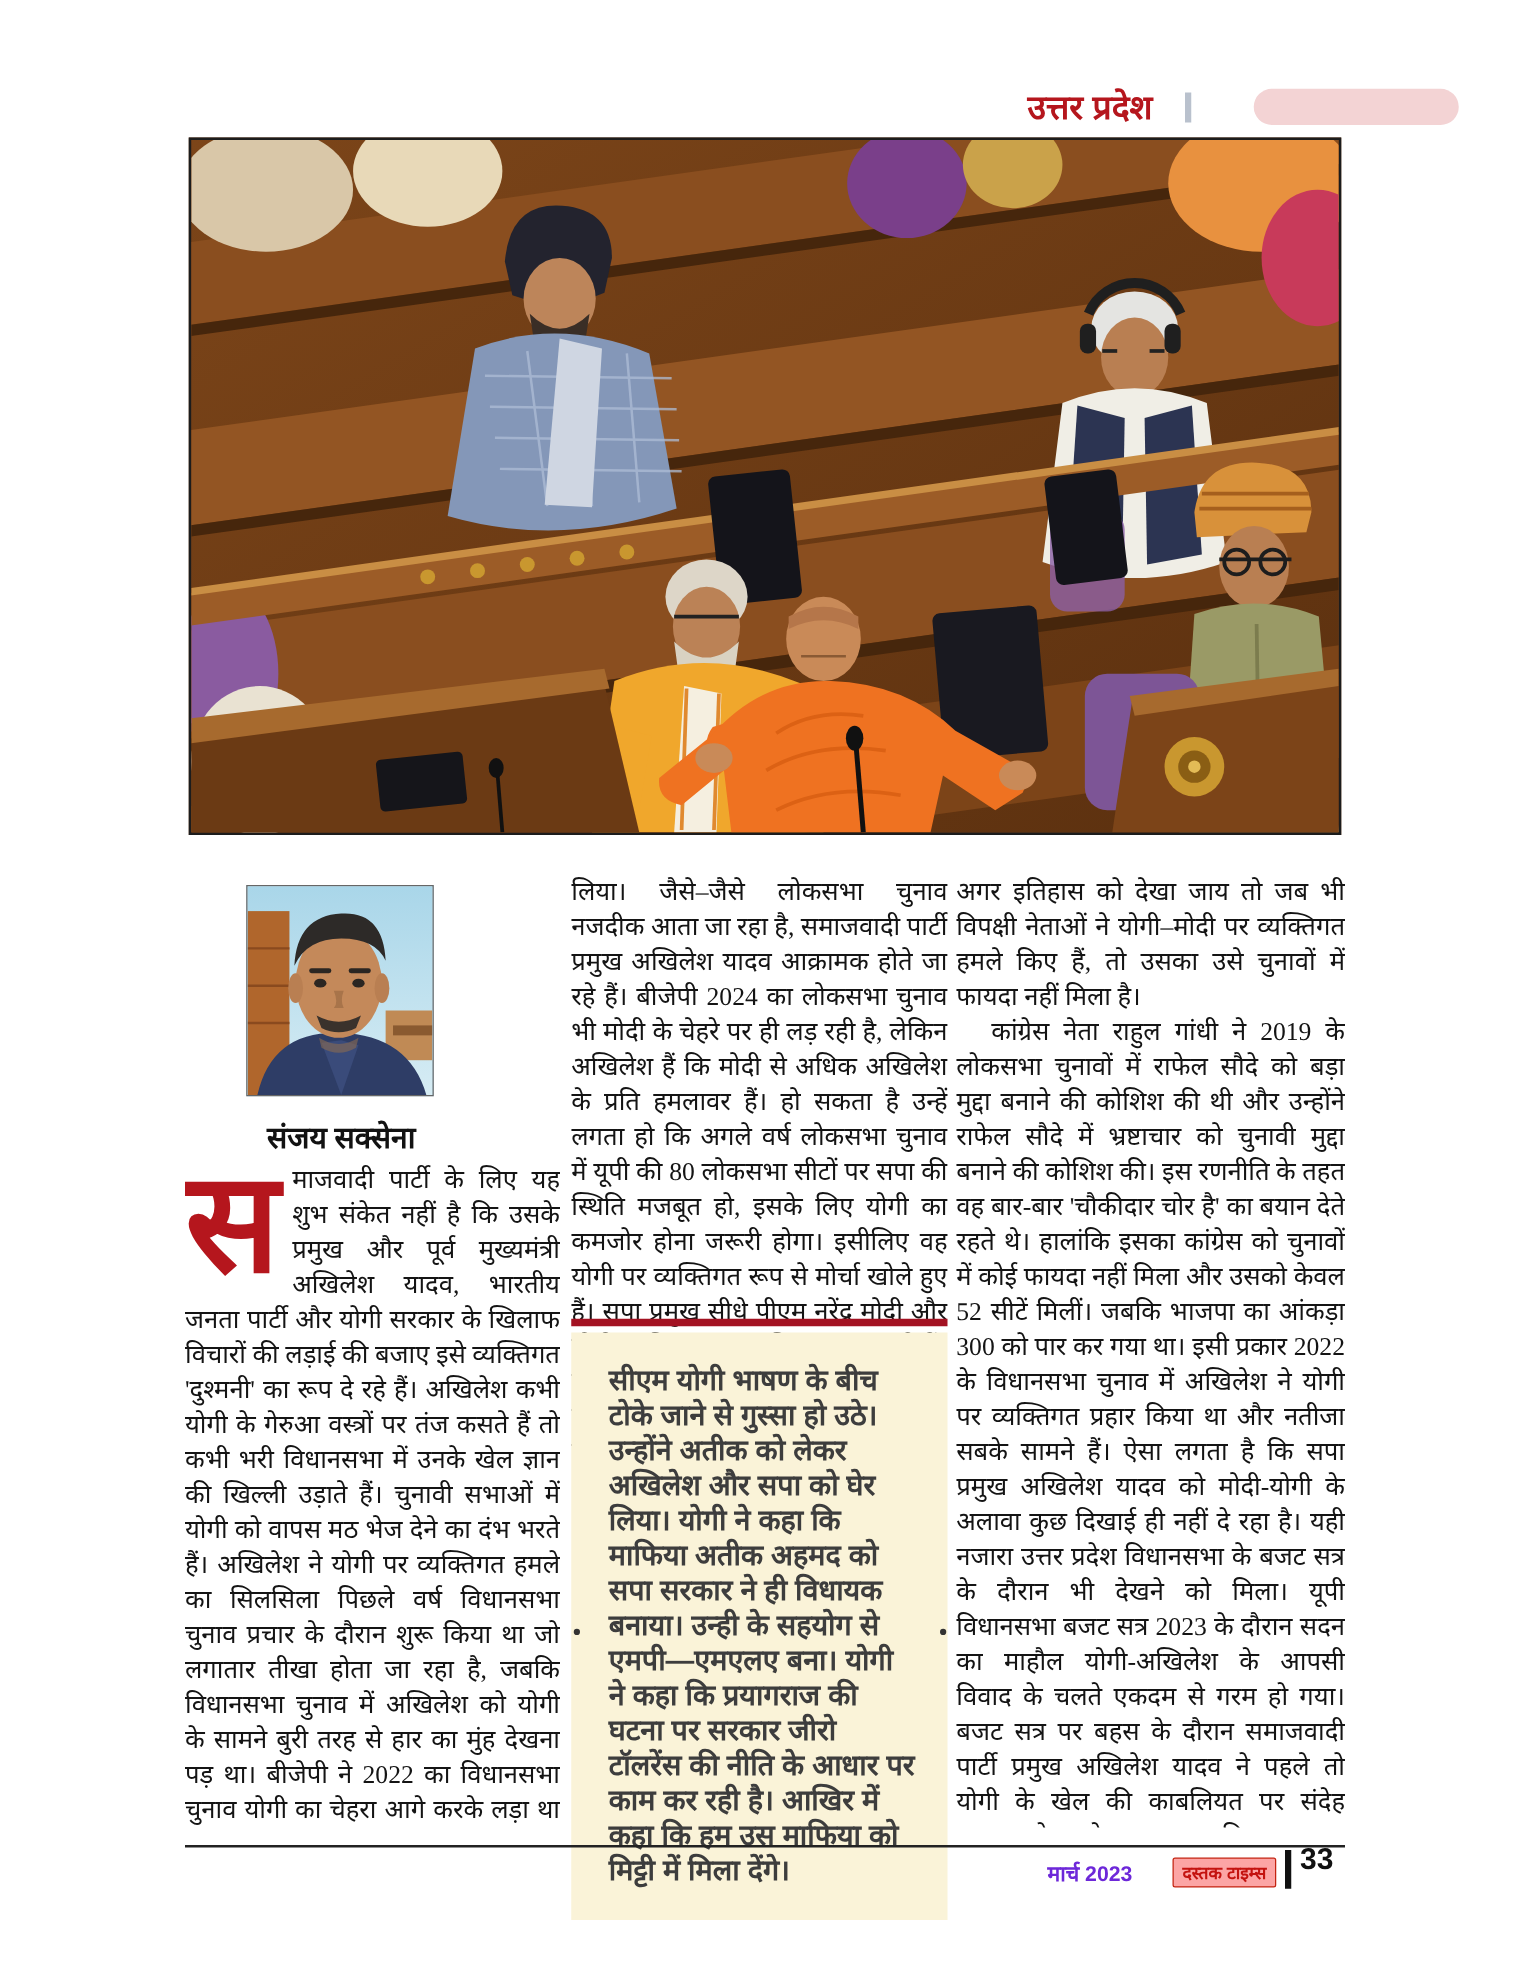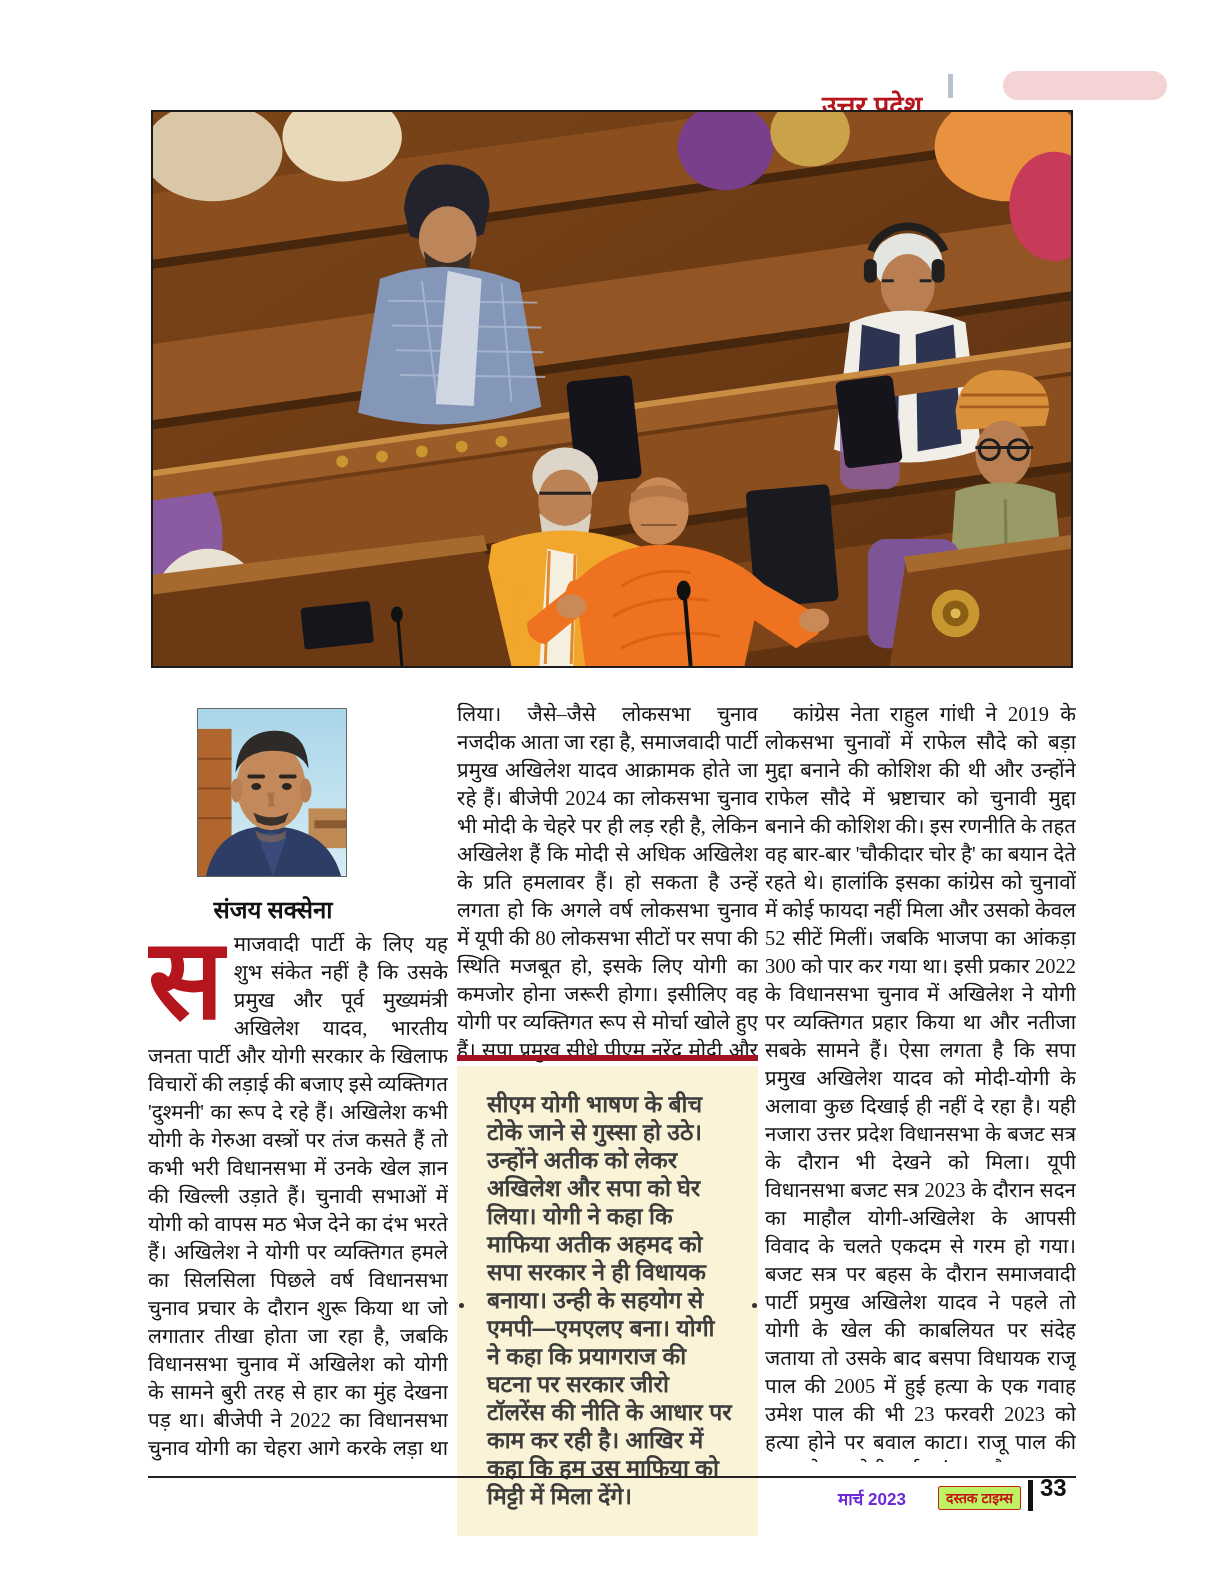--- a/index.html
+++ b/index.html
@@ -4,21 +4,21 @@
 <style>
   html,body{margin:0;padding:0;}
   body{
     width:1224px;height:1584px;position:relative;background:#ffffff;
     font-family:"Liberation Serif","DejaVu Serif",serif;color:#111;
   }
   
   .section-label{
     position:absolute;left:822px;top:66px;width:120px;
     font-family:"Liberation Sans","DejaVu Sans",sans-serif;
-    font-size:27px;font-weight:bold;color:#b5161d;white-space:nowrap;margin-top:20px;
+    font-size:27px;font-weight:bold;color:#b5161d;white-space:nowrap;
   }
   .header-divider{
     position:absolute;left:948px;top:74px;width:5px;height:24px;background:#b9c1cd;
   }
   .header-pill{
     position:absolute;left:1003px;top:71px;width:164px;height:29px;
     background:#f3d3d4;border-radius:15px;
   }
   
   .hero-photo{
@@ -62,21 +62,21 @@
   #dot-right{left:752px;top:1303px;}
   
   .footer-rule{position:absolute;left:148px;top:1476px;width:928px;height:2px;background:#222;}
   .footer-date{
     position:absolute;left:838px;top:1487px;
     font-family:"Liberation Sans","DejaVu Sans",sans-serif;
     font-size:17px;font-weight:bold;color:#6d28d9;
   }
   .footer-logo{
     position:absolute;left:938px;top:1486px;height:20px;padding:1px 7px;
-    background:#bef264;border:1px solid #c42310;border-radius:2px;
+    background:#fca5a5;border:1px solid #c42310;border-radius:2px;
     font-family:"Liberation Sans","DejaVu Sans",sans-serif;
     font-size:14px;font-weight:bold;color:#c41310;line-height:20px;white-space:nowrap;
   }
   .footer-bar{position:absolute;left:1028px;top:1480px;width:5px;height:31px;background:#111;}
   .footer-page{
     position:absolute;left:1040px;top:1474px;
     font-family:"Liberation Sans","DejaVu Sans",sans-serif;
     font-size:24px;font-weight:bold;color:#111;
   }
 </style>
@@ -267,20 +267,21 @@
 
 <div class="col" id="col1">
   <p><span class="dropcap">स</span><span>माजवादी पार्टी के लिए यह शुभ संकेत नहीं है कि उसके प्रमुख और पूर्व मुख्यमंत्री अखिलेश यादव, भारतीय जनता पार्टी और योगी सरकार के खिलाफ विचारों की लड़ाई की बजाए इसे व्यक्तिगत 'दुश्मनी' का रूप दे रहे हैं। अखिलेश कभी योगी के गेरुआ वस्त्रों पर तंज कसते हैं तो कभी भरी विधानसभा में उनके खेल ज्ञान की खिल्ली उड़ाते हैं। चुनावी सभाओं में योगी को वापस मठ भेज देने का दंभ भरते हैं। अखिलेश ने योगी पर व्यक्तिगत हमले का सिलसिला पिछले वर्ष विधानसभा चुनाव प्रचार के दौरान शुरू किया था जो लगातार तीखा होता जा रहा है, जबकि विधानसभा चुनाव में अखिलेश को योगी के सामने बुरी तरह से हार का मुंह देखना पड़ था। बीजेपी ने 2022 का विधानसभा चुनाव योगी का चेहरा आगे करके लड़ा था जबकि सपा का चेहरा अखिलेश यादव बने हुए थे। इसी लिए उम्मीद तो यही की जा रही थी कि सपा प्रमुख जब चुनाव नतीजों की समीक्षा करेंगे तो अपनी राजनीति में कुछ बदलाव लायेगें। उनकी तरफ से योगी पर व्यक्तिगत हमले कम हो जाएंगे परंतु अखिलेश ने इससे कोई सबक नहीं</span></p>
 </div>
 
 <div class="col" id="col2">
   <p>लिया। जैसे–जैसे लोकसभा चुनाव नजदीक आता जा रहा है, समाजवादी पार्टी प्रमुख अखिलेश यादव आक्रामक होते जा रहे हैं। बीजेपी 2024 का लोकसभा चुनाव भी मोदी के चेहरे पर ही लड़ रही है, लेकिन अखिलेश हैं कि मोदी से अधिक अखिलेश के प्रति हमलावर हैं। हो सकता है उन्हें लगता हो कि अगले वर्ष लोकसभा चुनाव में यूपी की 80 लोकसभा सीटों पर सपा की स्थिति मजबूत हो, इसके लिए योगी का कमजोर होना जरूरी होगा। इसीलिए वह योगी पर व्यक्तिगत रूप से मोर्चा खोले हुए हैं। सपा प्रमुख सीधे पीएम नरेंद्र मोदी और योगी आदित्यनाथ पर निशाना साध रहे हैं। उनकी यह रणनीति कितनी कारगर होगी, यह तो चुनाव परिणामों से पता चलेगा। लेकिन</p>
 </div>
 
 <div class="col" id="col3">
+  <p>अगर इतिहास को देखा जाय तो जब भी विपक्षी नेताओं ने योगी–मोदी पर व्यक्तिगत हमले किए हैं, तो उसका उसे चुनावों में फायदा नहीं मिला है।</p>
   <p class="indent">कांग्रेस नेता राहुल गांधी ने 2019 के लोकसभा चुनावों में राफेल सौदे को बड़ा मुद्दा बनाने की कोशिश की थी और उन्होंने राफेल सौदे में भ्रष्टाचार को चुनावी मुद्दा बनाने की कोशिश की। इस रणनीति के तहत वह बार-बार 'चौकीदार चोर है' का बयान देते रहते थे। हालांकि इसका कांग्रेस को चुनावों में कोई फायदा नहीं मिला और उसको केवल 52 सीटें मिलीं। जबकि भाजपा का आंकड़ा 300 को पार कर गया था। इसी प्रकार 2022 के विधानसभा चुनाव में अखिलेश ने योगी पर व्यक्तिगत प्रहार किया था और नतीजा सबके सामने हैं। ऐसा लगता है कि सपा प्रमुख अखिलेश यादव को मोदी-योगी के अलावा कुछ दिखाई ही नहीं दे रहा है। यही नजारा उत्तर प्रदेश विधानसभा के बजट सत्र के दौरान भी देखने को मिला। यूपी विधानसभा बजट सत्र 2023 के दौरान सदन का माहौल योगी-अखिलेश के आपसी विवाद के चलते एकदम से गरम हो गया। बजट सत्र पर बहस के दौरान समाजवादी पार्टी प्रमुख अखिलेश यादव ने पहले तो योगी के खेल की काबलियत पर संदेह जताया तो उसके बाद बसपा विधायक राजू पाल की 2005 में हुई हत्या के एक गवाह उमेश पाल की भी 23 फरवरी 2023 को हत्या होने पर बवाल काटा। राजू पाल की हत्या के आरोपी पूर्व सांसद और बाहुबल अतीक अहमद और उसका भाई पूर्व विधायक अशरफ हैं, जिनको सपा समय–समय पर संरक्षण देती रही है। इसीलिए जब उमेश पाल की हत्या को लेकर सपा ने राज्यपाल का</p>
 </div>
 
 <div class="hl-wrap">
   <div class="hl-rule"></div>
   <div class="hl-box">सीएम योगी भाषण के बीच टोके जाने से गुस्सा हो उठे। उन्होंने अतीक को लेकर अखिलेश और सपा को घेर लिया। योगी ने कहा कि माफिया अतीक अहमद को सपा सरकार ने ही विधायक बनाया। उन्ही के सहयोग से एमपी—एमएलए बना। योगी ने कहा कि प्रयागराज की घटना पर सरकार जीरो टॉलरेंस की नीति के आधार पर काम कर रही है। आखिर में कहा कि हम उस माफिया को मिट्टी में मिला देंगे।</div>
 </div>
 <div class="side-dot" id="dot-left"></div>
 <div class="side-dot" id="dot-right"></div>
 

